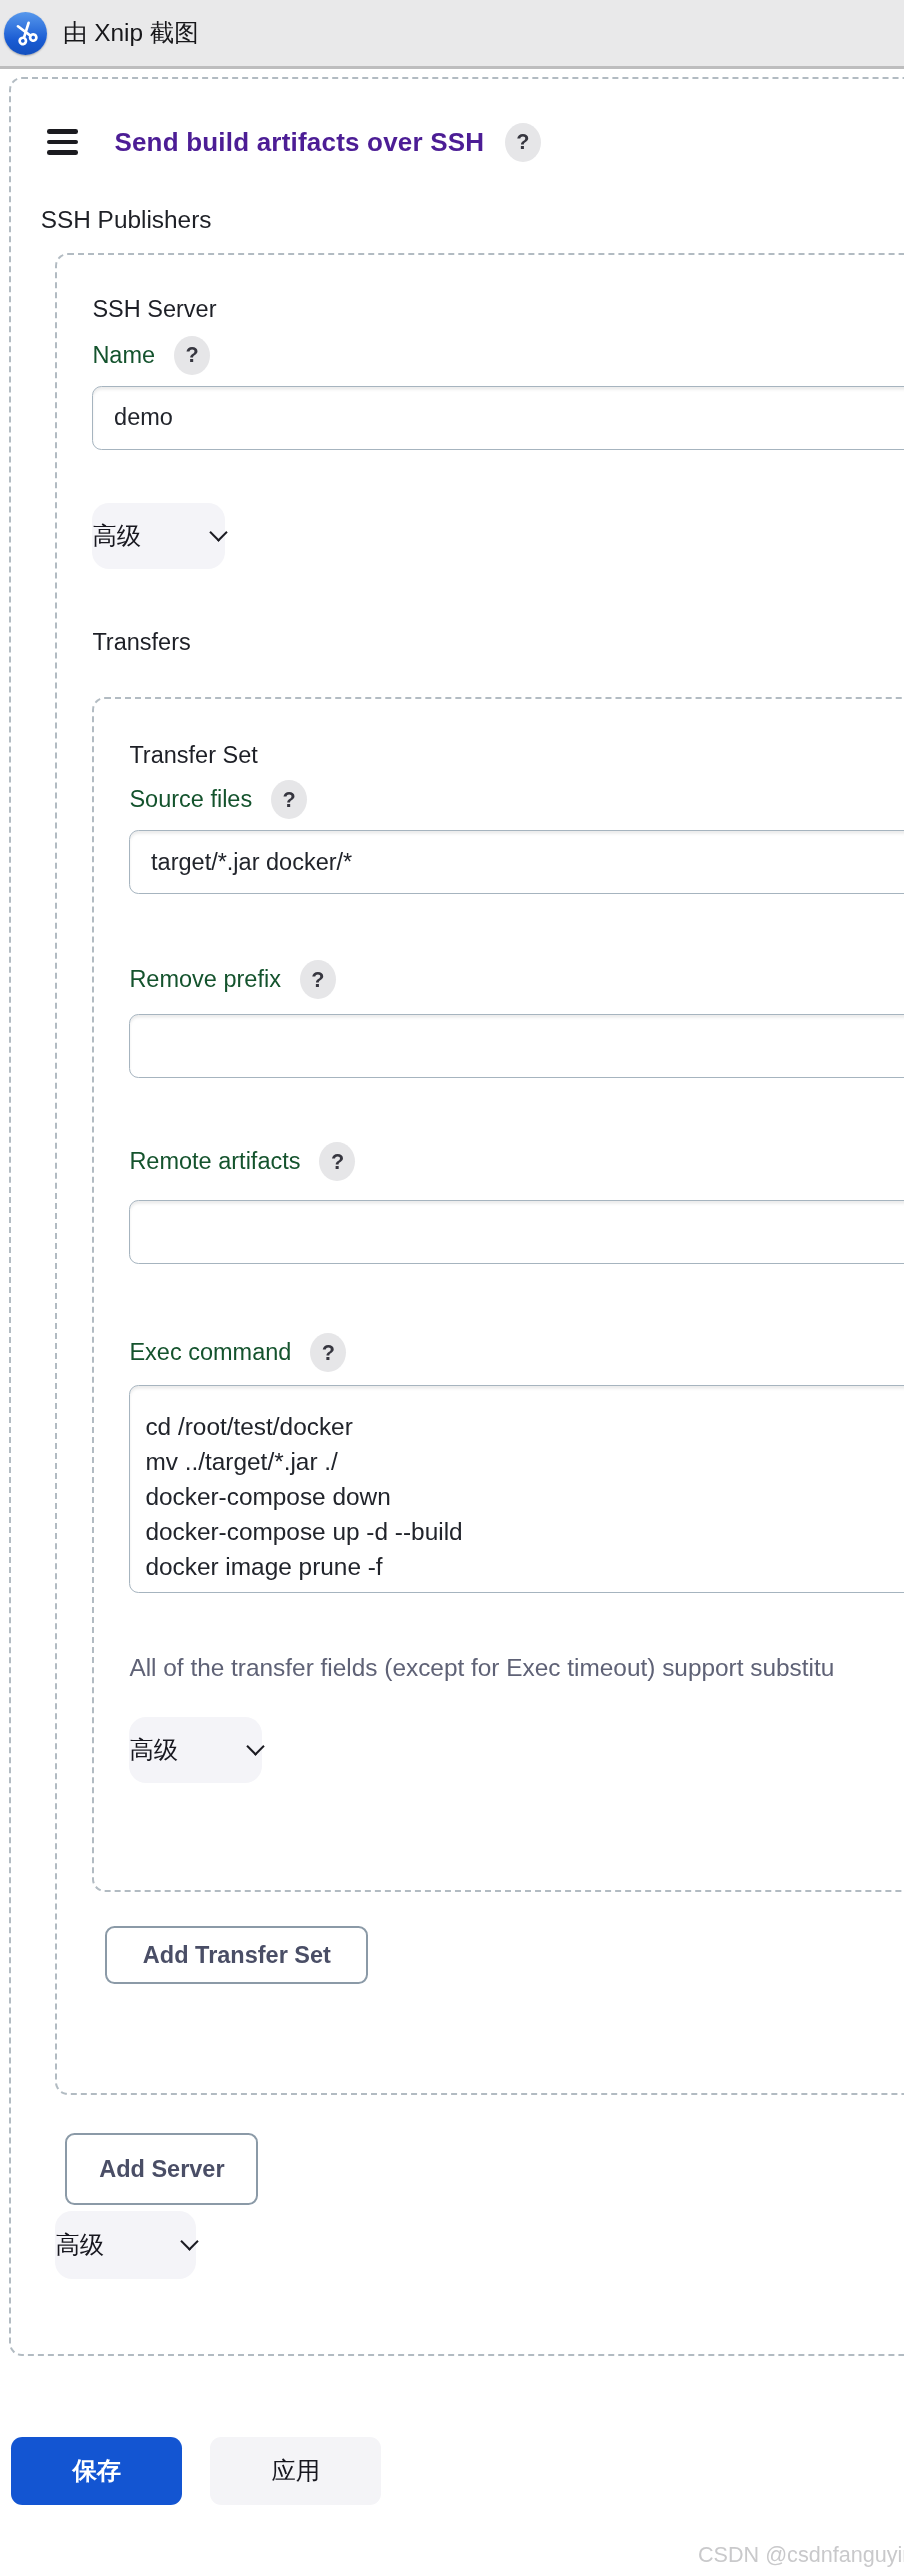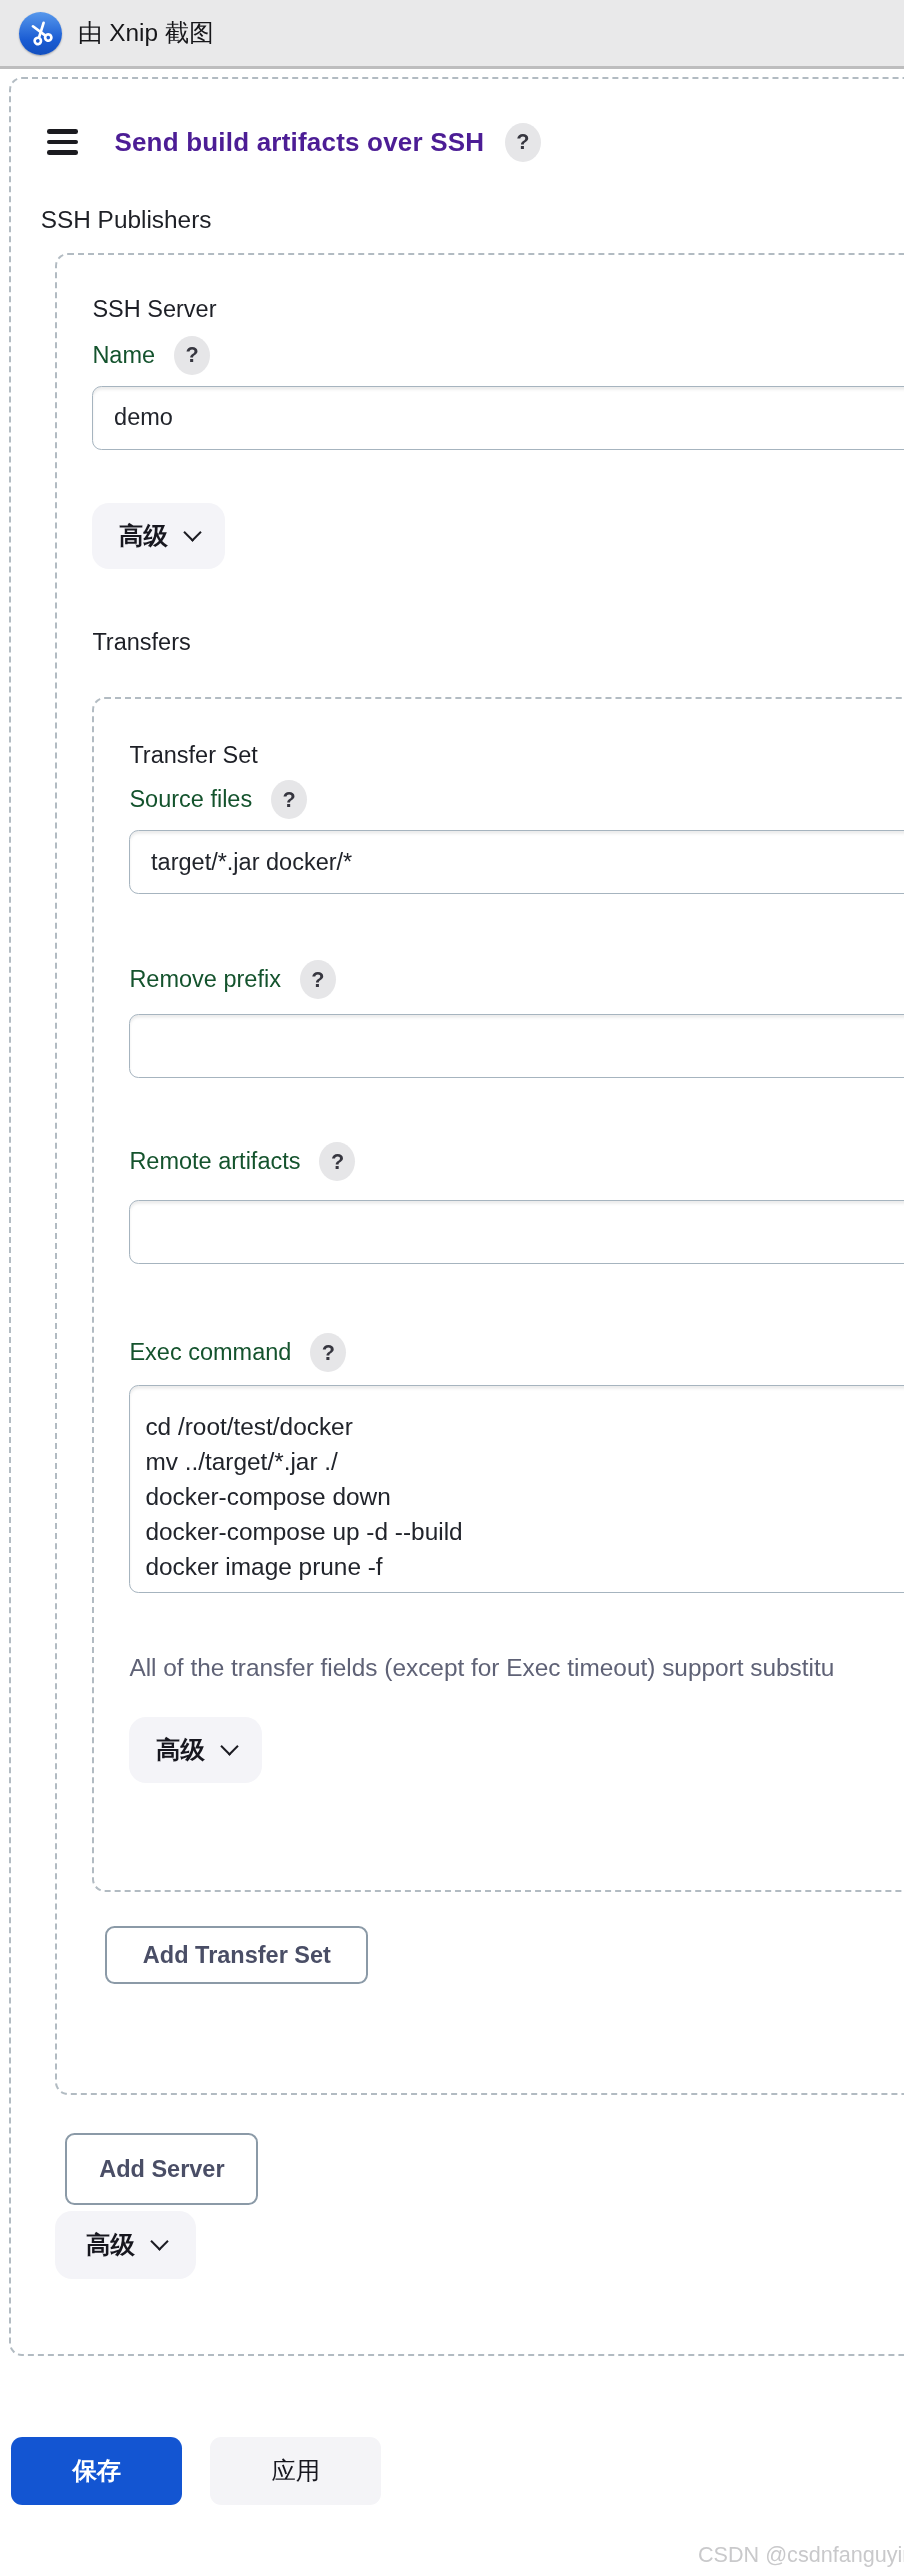--- a/index.html
+++ b/index.html
@@ -10,21 +10,21 @@
     color: #1e2026;
     position: relative;
   }
 
   
   .topbar {
     height: 69px; width: 100%;
     background: #e9e9ea;
     border-bottom: 3.8px solid #bdbdbe;
     display: flex; align-items: center;
-    padding-left: 19px; gap: 16px;
+    padding-left: 4px; gap: 16px;
   }
   .xnip-icon {
     width: 43px; height: 43px; border-radius: 50%;
     background: linear-gradient(180deg, #5798ec 0%, #1a5cd3 65%, #134fbe 100%);
     box-shadow: 0 0.9px 1.9px rgba(0,0,0,.3);
     display: flex; align-items: center; justify-content: center;
     flex: 0 0 auto;
   }
   .xnip-icon svg { transform: rotate(-18deg); }
   .topbar-title { font-size: 24.4px; color: #17171a; }
@@ -86,24 +86,24 @@
   }
 
   .note-text {
     margin-top: 60px; width: 807px;
     font-size: 24.4px; line-height: 30px;
     color: #5f6276; white-space: nowrap;
   }
 
   
   .adv-btn {
-    display: inline-flex; align-items: center; justify-content: center; gap: 18px;
+    display: inline-flex; align-items: center; justify-content: space-between; gap: 18px;
     width: 133px; height: 66px;
     background: #f4f4f8; border: none; border-radius: 17px;
-    font-family: inherit; font-size: 24.4px; font-weight: 700; color: #17171f;
+    font-family: inherit; font-size: 24.4px; font-weight: 400; color: #17171f;
     cursor: pointer;
   }
   .chevron-down {
     width: 13px; height: 13px;
     border-right: 2.8px solid #1b1b22; border-bottom: 2.8px solid #1b1b22;
     transform: rotate(45deg); margin-top: -7.5px;
   }
   .adv-1 { margin-top: 53px; }
   .adv-2 { margin-top: 34px; }
   .adv-3 { margin: 5.6px 0 0 25px; width: 141px; height: 68px; }

